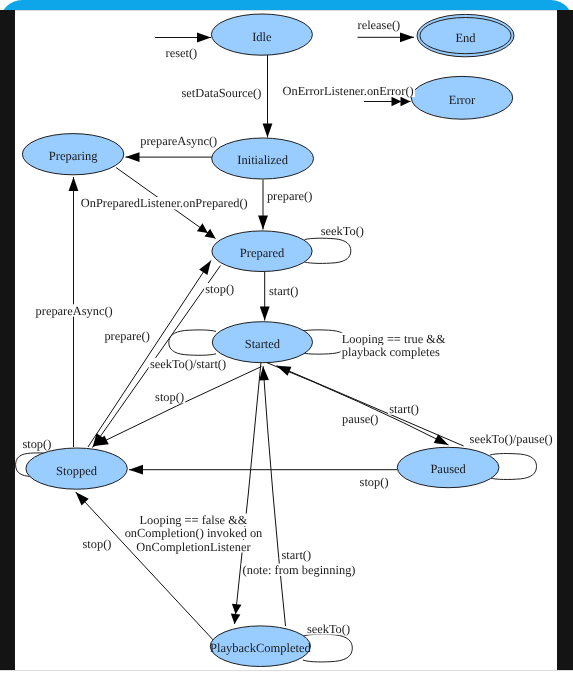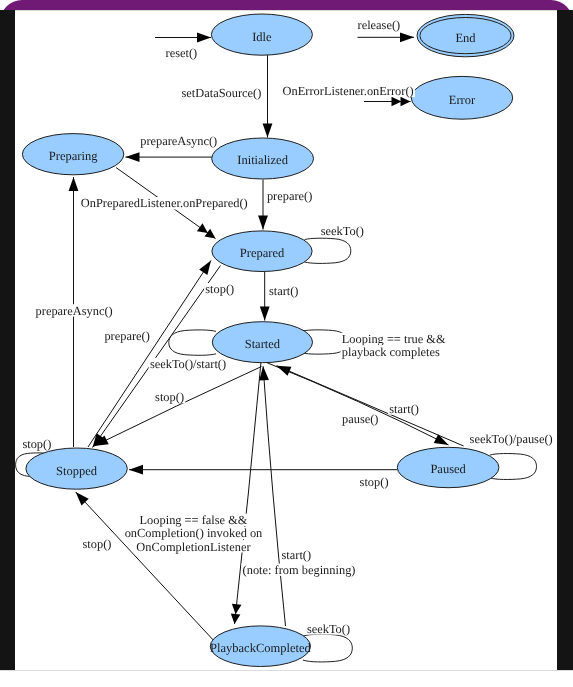--- a/index.html
+++ b/index.html
@@ -1,19 +1,19 @@
 <!DOCTYPE html>
 <html><head>
 <meta charset="utf-8">
 <title>MediaPlayer State Diagram</title>
 <style>
   html,body{margin:0;padding:0;background:#ffffff;}
   body{width:573px;height:687px;overflow:hidden;
        font-family:"Liberation Serif",serif;-webkit-font-smoothing:antialiased;text-rendering:geometricPrecision;}
-  #page{position:relative;width:573px;height:546px;background:#701a75;border-radius:22px;}
+  #page{position:relative;width:573px;height:546px;background:#0ea5e9;border-radius:22px;}
   #bar-left{position:absolute;left:0;top:9.8px;width:14.7px;height:661.2px;background:#141414;}
   #bar-right{position:absolute;left:557.1px;top:9.8px;width:15.9px;height:661.2px;background:#141414;}
   #rule-top{position:absolute;left:14.7px;top:9.8px;width:542.4px;height:1px;background:#d9d9d9;}
   #rule-bottom{position:absolute;left:0;top:670.4px;width:573px;height:1px;background:#dcdcdc;}
   #canvas{position:absolute;left:14.7px;top:10.8px;width:542.4px;height:659.6px;
           background:#ffffff;overflow:hidden;}
   #diagram{display:block;position:absolute;left:-14.7px;top:-10.8px;}
   .state-ellipse{stroke-width:1;}
   .state-ellipse-inner{fill:none;stroke-width:1;}
   .self-loop{fill:none;stroke-width:1;}

